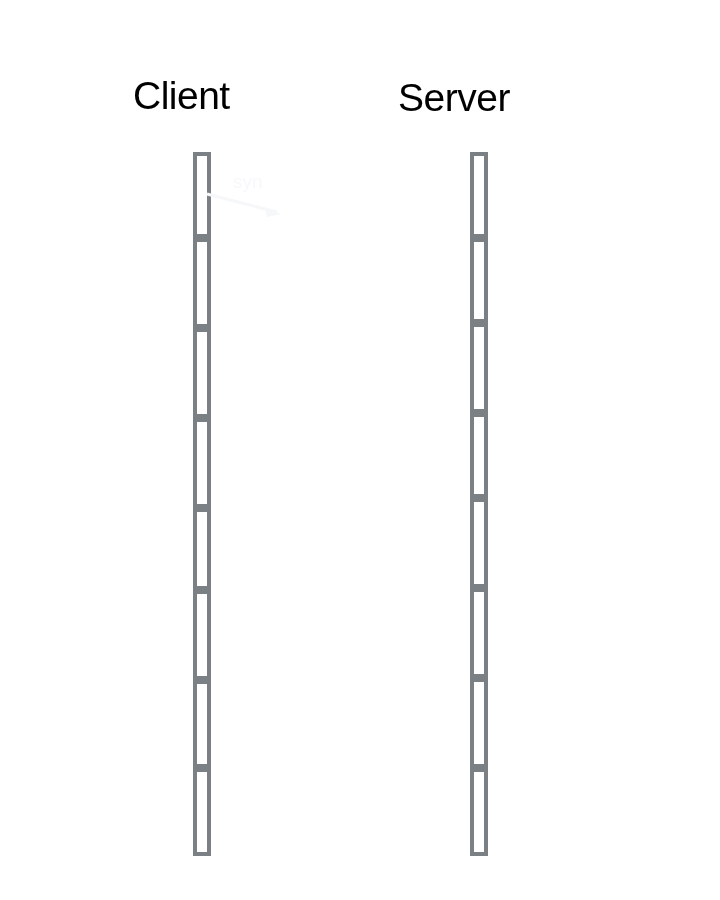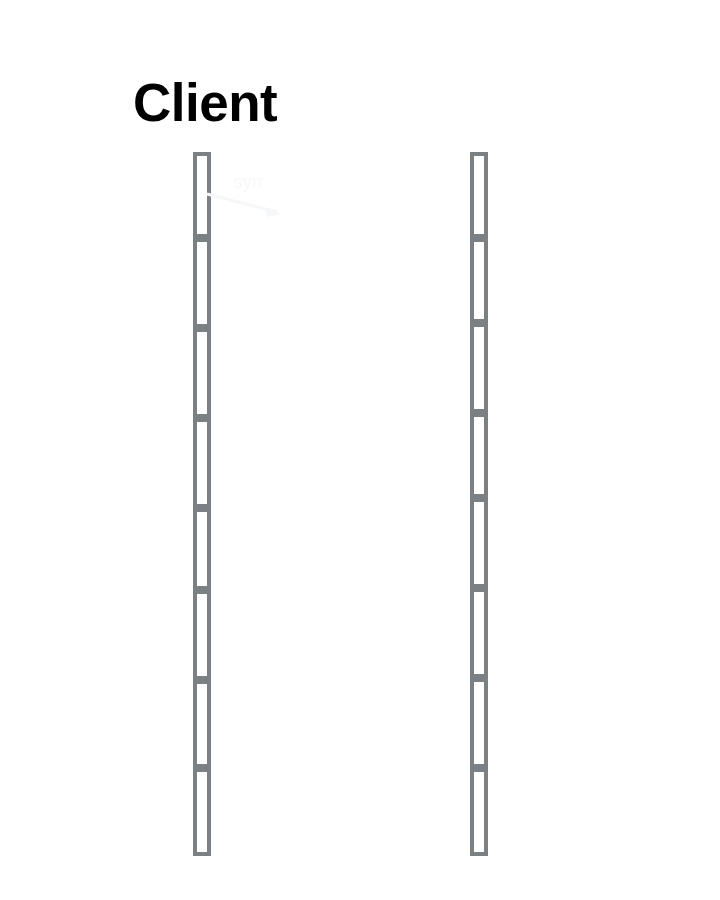--- a/index.html
+++ b/index.html
@@ -10,22 +10,22 @@
   #canvas {
     position: relative;
     width: 720px;
     height: 900px;
     background: #ffffff;
     overflow: hidden;
     font-family: "Liberation Sans", sans-serif;
   }
   .participant-label {
     position: absolute;
-    font-size: 53px;
-    font-weight: bold;
+    font-size: 39px;
+    font-weight: normal;
     color: #000000;
     letter-spacing: -0.5px;
     white-space: nowrap;
     line-height: 1;
   }
   #label-client { left: 133px; top: 76px; }
   #label-server { left: 398px; top: 78px; }
 
   .lifeline {
     position: absolute;
@@ -60,20 +60,21 @@
     height: 40px;
   }
 </style>
 </head>
 <body>
 
 <div id="canvas">
 
   <div class="participant-label" id="label-client">Client</div>
 
+  <div class="participant-label" id="label-server">Server</div>
 
   <div class="lifeline" id="lifeline-client">
     <div class="activation-segment" style="top:0px;height:86px;"></div>
     <div class="activation-segment" style="top:86px;height:90px;"></div>
     <div class="activation-segment" style="top:176px;height:90px;"></div>
     <div class="activation-segment" style="top:266px;height:90px;"></div>
     <div class="activation-segment" style="top:356px;height:82px;"></div>
     <div class="activation-segment" style="top:438px;height:90px;"></div>
     <div class="activation-segment" style="top:528px;height:88px;"></div>
     <div class="activation-segment" style="top:616px;height:88px;"></div>

